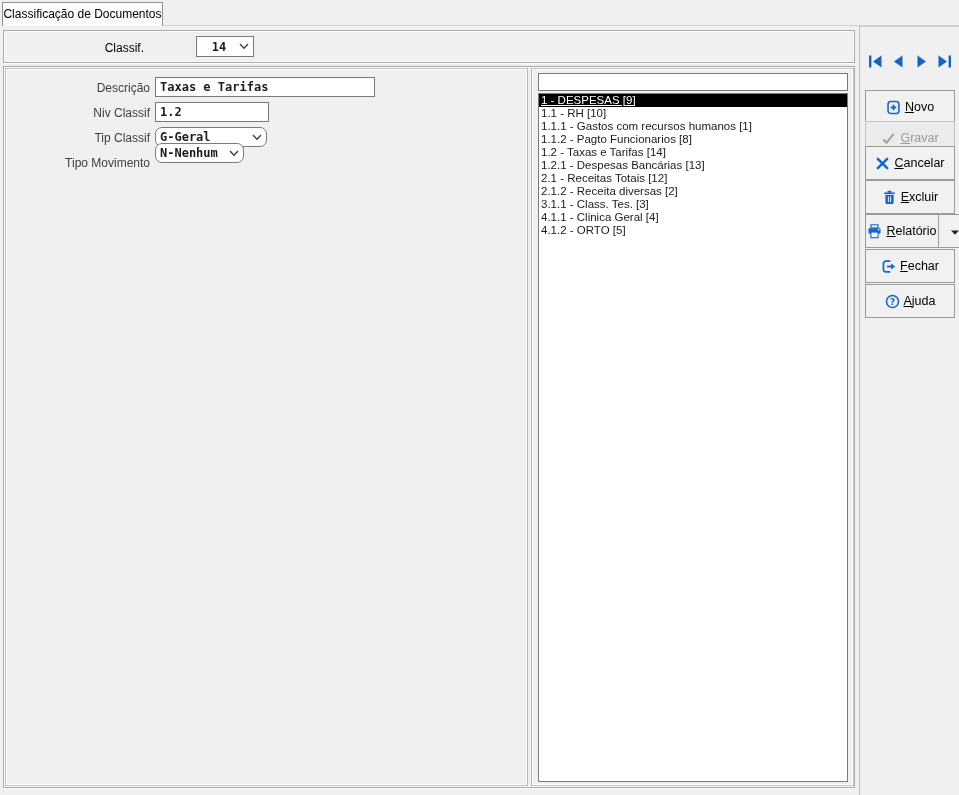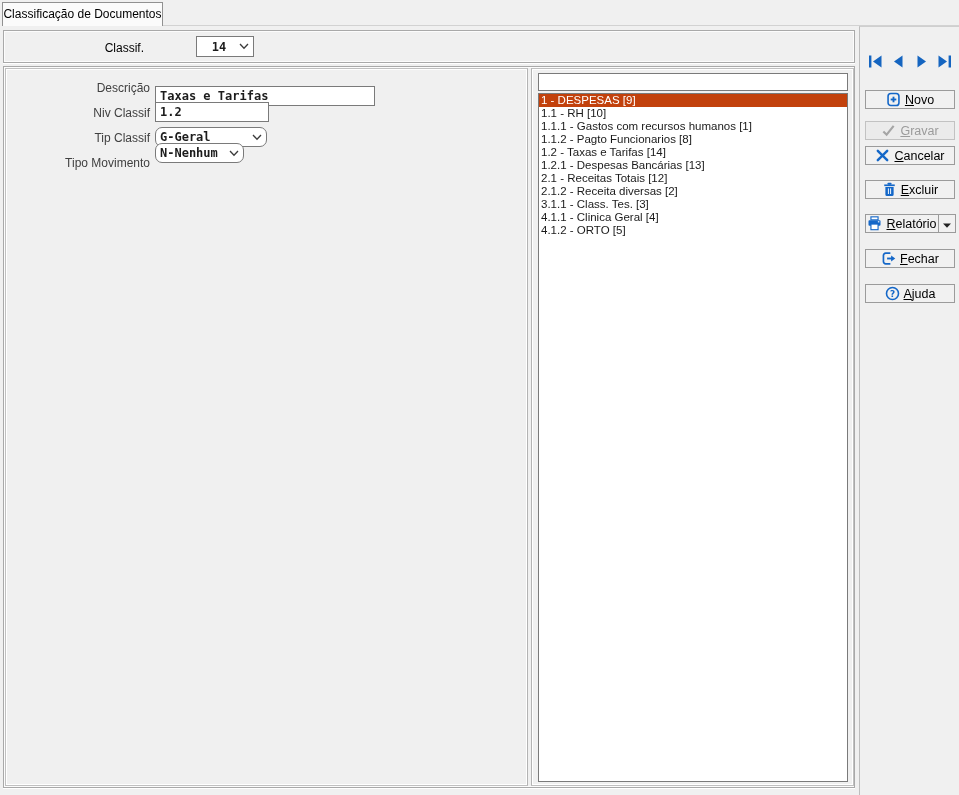--- a/index.html
+++ b/index.html
@@ -72,39 +72,39 @@
   }
   .listbox {
     position:absolute; left:6px; top:24px; width:310px; bottom:3px;
     box-sizing:border-box; background:#fff; border:1px solid #7a7a7a;
     overflow:hidden; cursor:default;
   }
   .lb-row {
     height:13px; line-height:13px; font-size:11.5px; color:#1a1a1a;
     padding-left:2px; white-space:nowrap;
   }
-  .lb-row.selected { background:#c2410c; color:#ffffff; }
+  .lb-row.selected { background:#000000; color:#ffffff;text-decoration:underline; }
 
   
   .sidebar {
     position:absolute; left:859px; top:26px; width:100px; height:769px;
     box-sizing:border-box; background:#f0f0f0;
     border-left:1px solid #bdbdbd; border-top:1px solid #cfcfcf;
   }
   .nav {
     position:absolute; left:0; top:28px; width:100px; height:16px;
     display:flex; justify-content:center; align-items:center; gap:8px;
   }
   .nav-btn { border:none; background:transparent; padding:0; margin:0; cursor:pointer; display:flex; }
 
   .btn {
     position:absolute; left:5px; width:90px; height:19px; box-sizing:border-box;
     background:#f1f1f1; border:1px solid #9b9b9b;
     display:flex; align-items:center; justify-content:center; gap:4px;
-    font-family:inherit; font-size:12.5px; color:#000; cursor:pointer; padding:8px;
+    font-family:inherit; font-size:12.5px; color:#000; cursor:pointer; padding:16px;
   }
   .btn .ic { display:flex; flex:0 0 auto; }
   .btn.disabled { background:#ebebeb; border-color:#c2c2c2; color:#9b9b9b; cursor:default; }
   .split { position:absolute; left:5px; width:90px; height:23px; display:flex; }
   .split .btn { position:static; width:74px; }
   .split .drop {
     position:static; width:17px; margin-left:-1px;
     display:flex; align-items:center; justify-content:center;
   }
   u { text-decoration:underline; }
@@ -130,21 +130,21 @@
             <polyline points="1,1 5,5.3 9,1" fill="none" stroke="#3c3c3c" stroke-width="1.3"></polyline>
           </svg>
       </span>
     </div>
   </div>
 
   <div class="bevel main-panel">
 
     <div class="subpanel form-panel">
       <span class="frm-label" style="top:12px">Descrição</span>
-      <input class="frm-input" style="left: 149px; top: 8px; width: 220px; margin-top: 9px;" value="Taxas e Tarifas">
+      <input class="frm-input" style="left: 149px; top: 8px; width: 220px;" value="Taxas e Tarifas">
 
       <span class="frm-label" style="top:37px">Niv Classif</span>
       <input class="frm-input" style="left: 149px; top: 33px; width: 114px;" value="1.2">
 
       <span class="frm-label" style="top:62px">Tip Classif</span>
       <div class="combo frm-combo" style="left:149px; top:58px; width:112px">
         <span class="val">G-Geral</span>
         <span class="chev">
           <svg width="10" height="7" viewBox="0 0 10 7">
               <polyline points="1,1 5,5.3 9,1" fill="none" stroke="#3c3c3c" stroke-width="1.3"></polyline>

